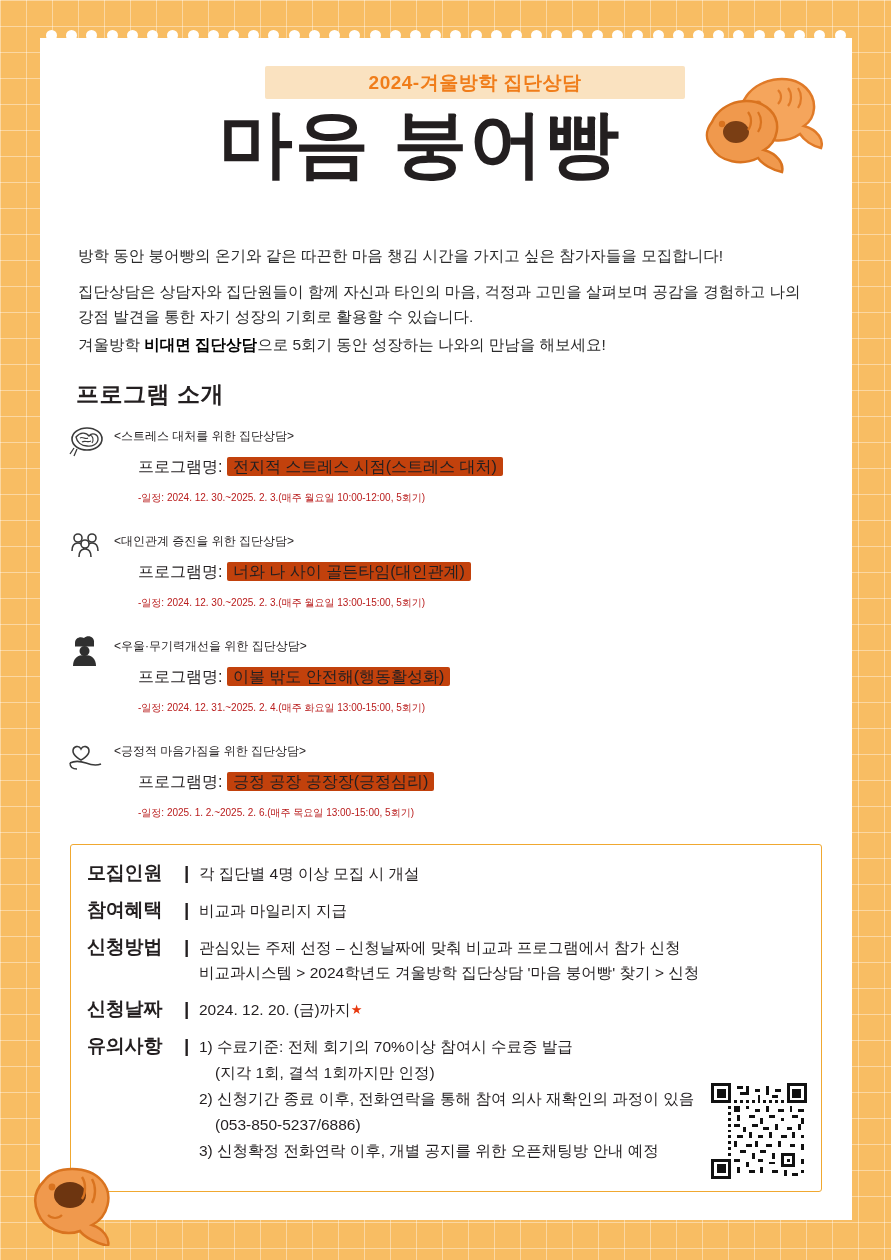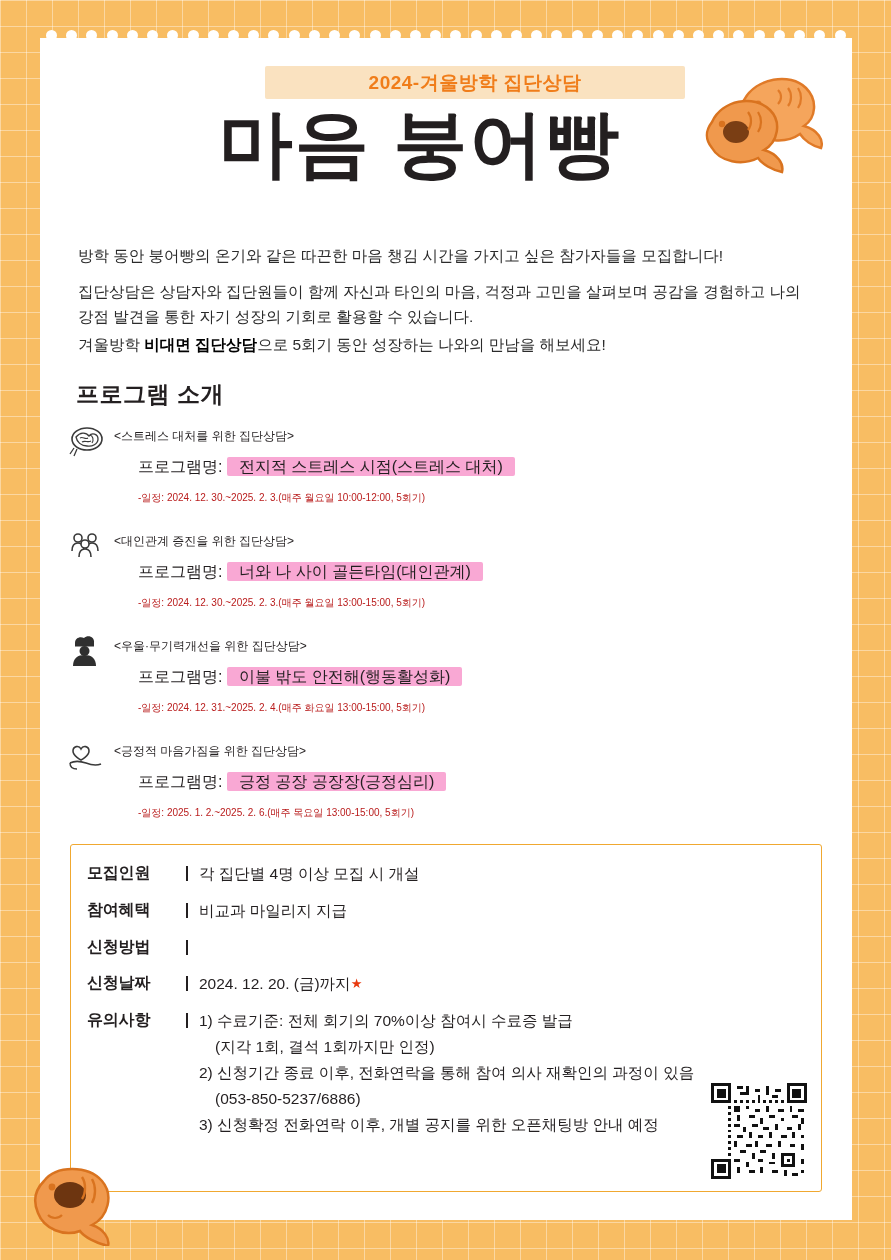--- a/index.html
+++ b/index.html
@@ -163,22 +163,22 @@
     line-height: 24px;
     margin-bottom: 7px;
   }
   .prog .pname {
     font-size: 16px;
     color: #231f20;
     line-height: 24px;
     margin: 0 0 7px 24px;
   }
   .prog .pname .hl {
-    background: #f9a8d4;
-    padding: 1px 12px;
+    background: #c2410c;
+    padding: 1px 6px;
     border-radius: 2px;
   }
   .prog .pdate {
     font-size: 10px;
     color: #b91c1c;
     line-height: 24px;
     margin: 0 0 0 24px;
   }
 
   
@@ -192,21 +192,21 @@
     position: relative;
     min-height: 348px;
   }
   .row {
     display: flex;
     align-items: flex-start;
     margin-bottom: 12px;
   }
   .row .lbl {
     flex: 0 0 104px;
-    font-size: 16px;
+    font-size: 19px;
     font-weight: bold;
     color: #231f20;
     text-align: left;
     letter-spacing: -0.2px;
     line-height: 24px;
     position: relative;
   }
   .row .lbl::after {
     content: "|";
     position: absolute;
@@ -403,20 +403,24 @@
       <div class="val">각 집단별 4명 이상 모집 시 개설</div>
     </div>
 
     <div class="row">
       <div class="lbl">참여혜택</div>
       <div class="val">비교과 마일리지 지급</div>
     </div>
 
     <div class="row">
       <div class="lbl">신청방법</div>
+      <div class="val">
+        <span class="sub">관심있는 주제 선정 – 신청날짜에 맞춰 비교과 프로그램에서 참가 신청</span>
+        <span class="sub">비교과시스템 &gt; 2024학년도 겨울방학 집단상담 '마음 붕어빵' 찾기 &gt; 신청</span>
+      </div>
     </div>
 
     <div class="row">
       <div class="lbl">신청날짜</div>
       <div class="val">
         <span>2024. 12. 20. (금)까지</span><span class="star">★</span>
       </div>
     </div>
 
 

